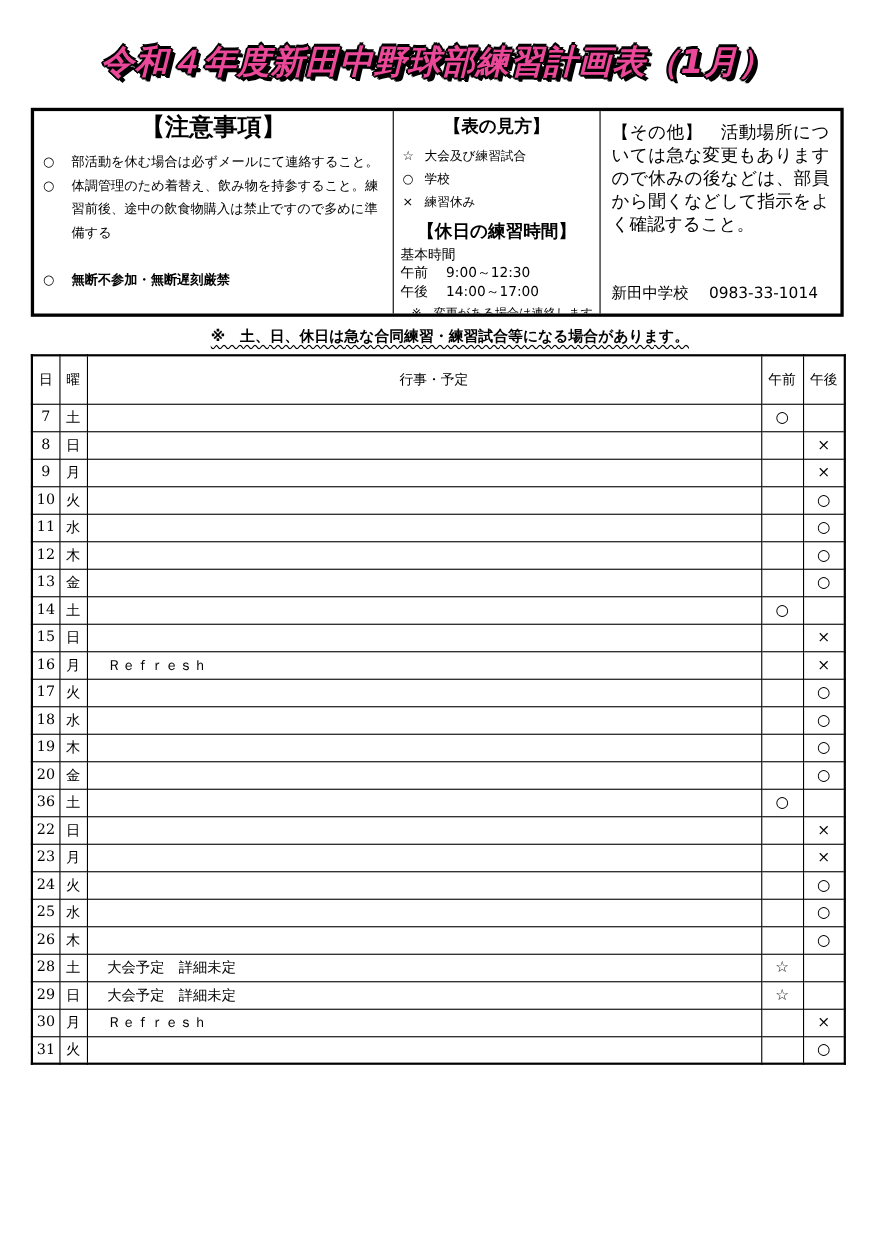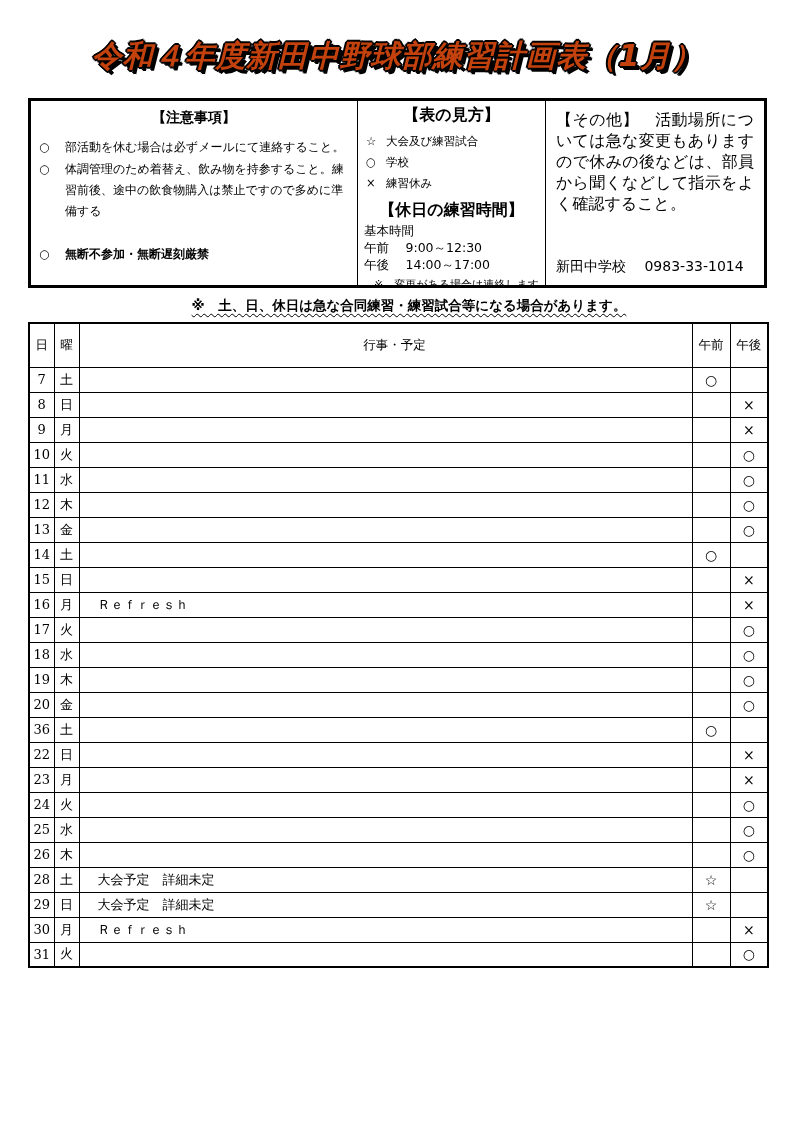--- a/index.html
+++ b/index.html
@@ -17,21 +17,21 @@
   .doc-title {
     position: absolute;
     top: 36px;
     left: 0;
     width: 100%;
     text-align: center;
     font-size: 30px;
     font-weight: bold;
     font-style: italic;
     letter-spacing: 1px;
-    color: #c2410c;
+    color: #ec4899;
     text-shadow:
       -1px -1px 0 #000, 1px -1px 0 #000,
       -1px 1px 0 #000, 1px 1px 0 #000,
       -2px 0 0 #000, 2px 0 0 #000, 0 2px 0 #000, 0 -2px 0 #000,
       3px 3px 0 #000, 4px 4px 0 #000;
     white-space: nowrap;
   }
 
   
   .info-box {
@@ -44,21 +44,21 @@
     display: flex;
   }
   .info-col { height: 100%; overflow: hidden; }
   .col-notes { width: 327px; border-right: 1px solid #000; padding: 4px 8px 0 8px; }
   .col-legend { width: 188px; border-right: 1px solid #000; padding: 4px 6px 0 6px; }
   .col-other { flex: 1; padding: 8px 10px 0 10px; }
 
   .box-heading {
     text-align: center;
     font-weight: bold;
-    font-size: 14px;
+    font-size: 22px;
     line-height: 24px;
   }
   .box-heading.small { font-size: 16px; line-height: 20px; }
 
   .notes-list { margin-top: 8px; }
   .note-item { display: flex; font-size: 12px; line-height: 21px; margin-bottom: 1px; }
   .note-item .marker { width: 26px; flex: 0 0 26px; }
   .note-item .note-text { flex: 1; }
   .note-item.bold { font-weight: bold; margin-top: 22px; }
 

